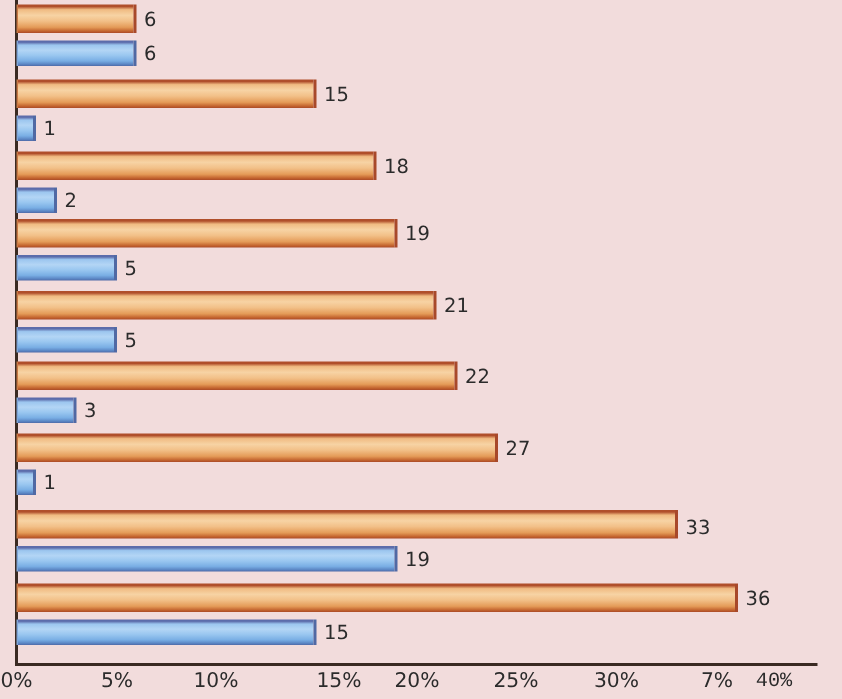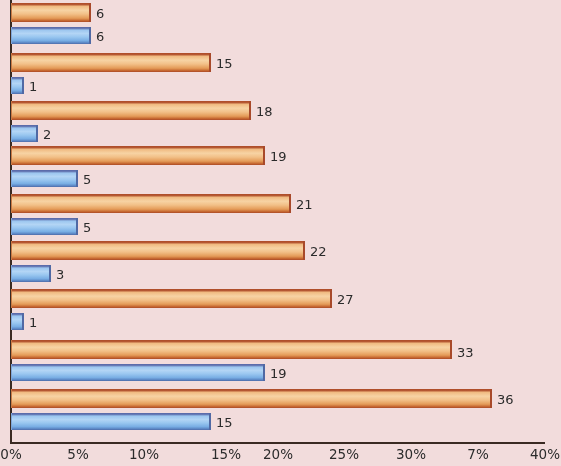--- a/index.html
+++ b/index.html
@@ -162,16 +162,16 @@
 
   <div id="x-tick-labels">
       <div class="tick-label" style="left: 11px;">0%</div>
       <div class="tick-label" style="left: 78px;">5%</div>
       <div class="tick-label" style="left: 144px;">10%</div>
       <div class="tick-label" style="left: 226px;">15%</div>
       <div class="tick-label" style="left: 278px;">20%</div>
       <div class="tick-label" style="left: 344px;">25%</div>
       <div class="tick-label" style="left: 411px; text-align: center;">30%</div>
       <div class="tick-label" style="left: 478px;">7%</div>
-      <div class="tick-label" style="left: 545px;">40%</div>
+      <div class="tick-label" style="left: 516px; font-family: Liberation Mono, monospace;">40%</div>
     </div>
 
 </div>
 
 </body></html>

